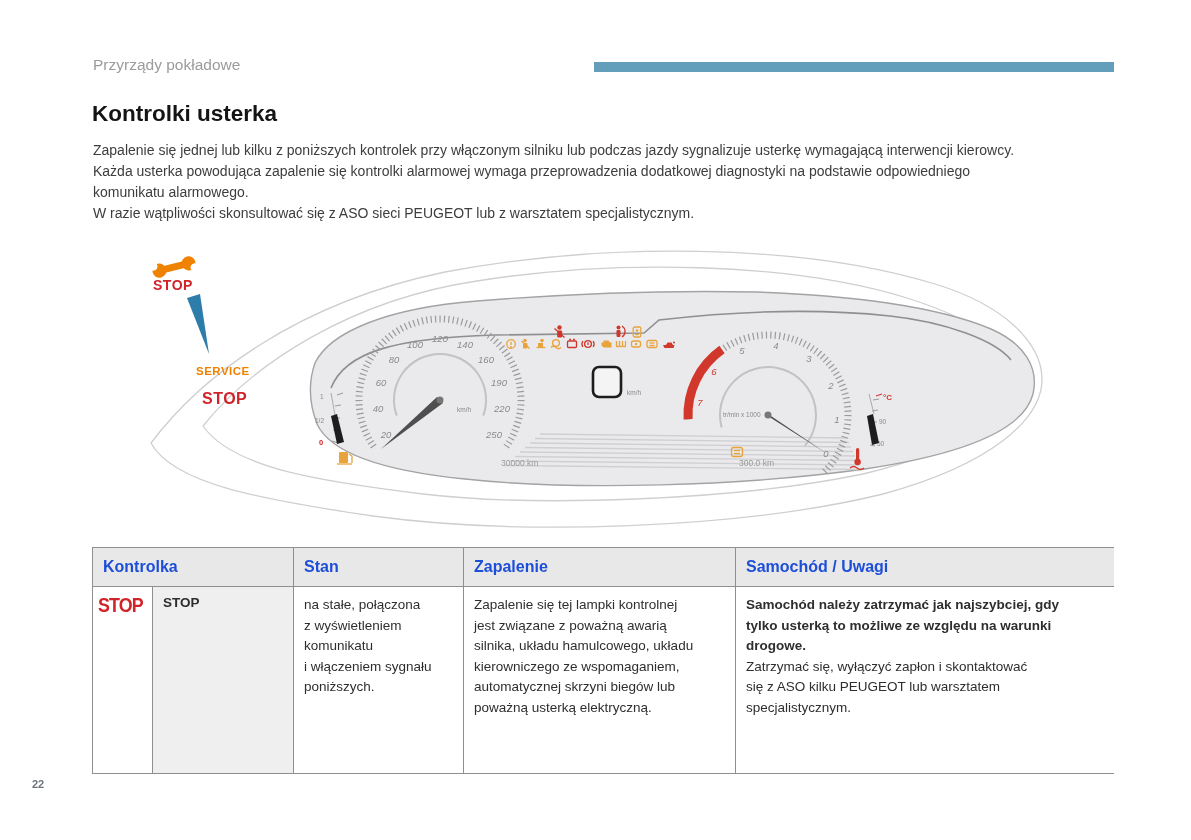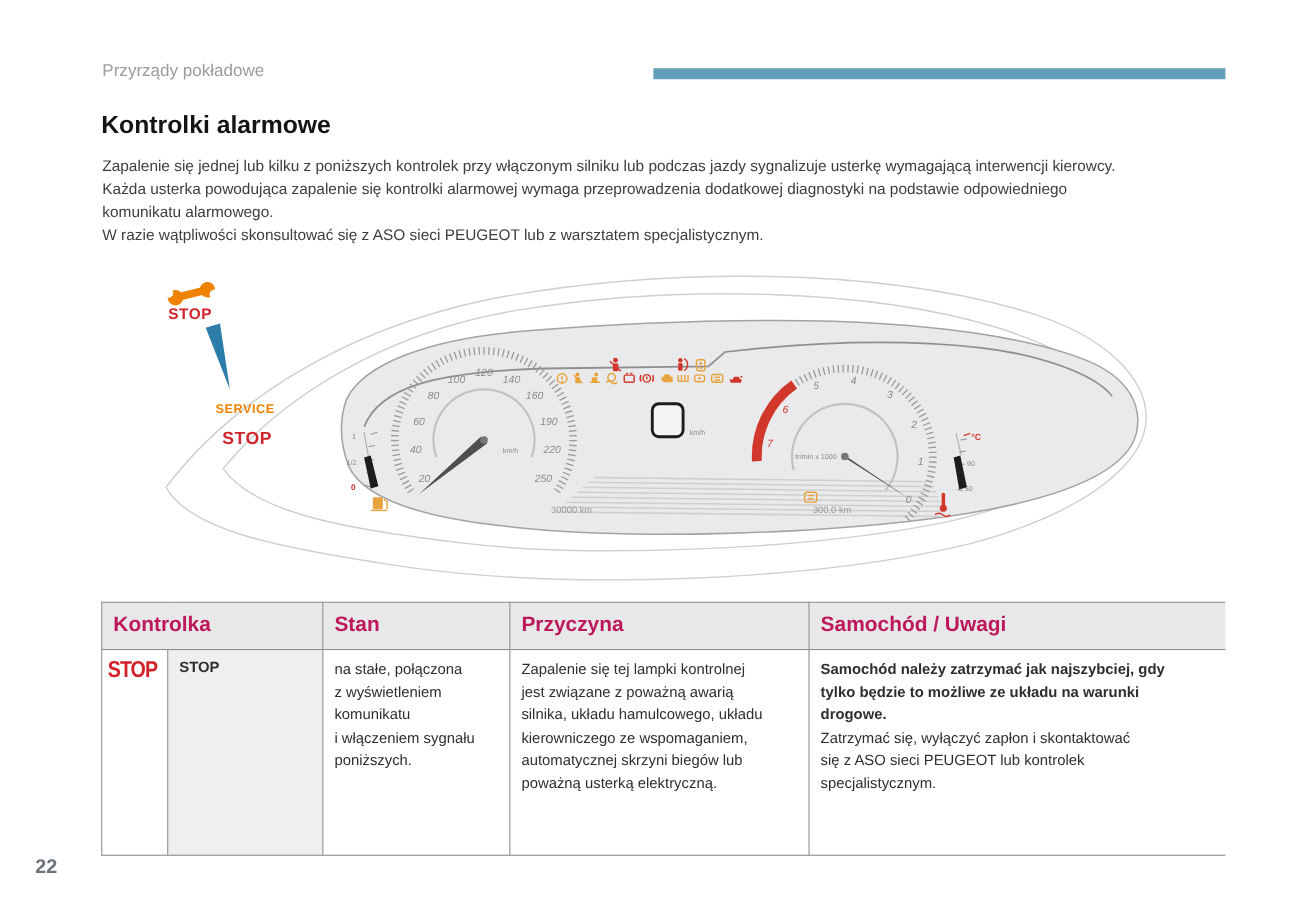--- a/index.html
+++ b/index.html
@@ -27,39 +27,39 @@
   .amb{stroke:#e8a33d;fill:none;stroke-width:1.3;}
   .ambf{fill:#e8a33d;}
   .redl{stroke:#d2372c;fill:none;stroke-width:1.3;}
   .redf{fill:#d2372c;}
   .co-stop{font-size:14px;font-weight:bold;fill:#d1232a;letter-spacing:.5px;}
   .co-service{font-size:11.5px;font-weight:bold;fill:#ef8200;letter-spacing:.5px;}
   .co-stop2{font-size:16px;font-weight:bold;fill:#d1232a;letter-spacing:.5px;}
   .tbl{position:absolute;left:92px;top:547px;width:1028px;border-collapse:collapse;
        table-layout:fixed;font-size:13.5px;color:#2e2e2e;}
   .tbl th,.tbl td{border:1px solid #8f8f8f;vertical-align:top;text-align:left;}
-  .tbl th{background:#e8e8e8;font-size:19px;font-weight:bold;color:#be185d;
+  .tbl th{background:#e8e8e8;font-size:16px;font-weight:bold;color:#1d4ed8;
           padding:10px 10px;height:15px;}
   .tbl td{background:#fff;padding:8px 10px;height:170px;}
   .name-cell{background:#efefef !important;font-weight:bold;}
   .icon-cell{padding:6px 1px !important;text-align:center;}
   .stop-telltale{display:inline-block;font-weight:bold;color:#d1232a;font-size:21px;
                  letter-spacing:-1px;transform:scaleX(.85);transform-origin:center;}
   .pre{white-space:pre-line;line-height:20.5px;}
   .b{font-weight:bold;}
-  .page-number{position:absolute;left:32px;top:778px;font-size:18px;font-weight:bold;color:#6d737a;}
+  .page-number{position:absolute;left:32px;top:778px;font-size:11px;font-weight:bold;color:#6d737a;}
 </style>
 </head>
 <body>
 
 <div class="page">
 
   <div class="running-head">Przyrządy pokładowe</div>
   <div class="accent-bar"></div>
-  <h1 class="title">Kontrolki alarmowe</h1>
+  <h1 class="title">Kontrolki usterka</h1>
   <div class="intro">Zapalenie się jednej lub kilku z poniższych kontrolek przy włączonym silniku lub podczas jazdy sygnalizuje usterkę wymagającą interwencji kierowcy.
 Każda usterka powodująca zapalenie się kontrolki alarmowej wymaga przeprowadzenia dodatkowej diagnostyki na podstawie odpowiedniego
 komunikatu alarmowego.
 W razie wątpliwości skonsultować się z ASO sieci PEUGEOT lub z warsztatem specjalistycznym.</div>
 
   <div class="cluster">
     <svg width="900" height="290" viewBox="0 0 900 290" xmlns="http://www.w3.org/2000/svg">
 
       <path class="ol" d="M6,195 C55,130 150,55 300,24 C460,-6 655,-5 790,36 C862,58 896,96 897,130 C898,170 848,216 738,246 C595,281 375,288 228,268 C118,252 28,236 6,195 Z"></path>
       <path class="ol" d="M58,178 C108,116 205,52 332,33 C470,11 645,14 762,50 C832,72 874,102 873,131 C872,166 818,202 718,226 C588,253 388,259 278,246 C180,234 88,221 58,178 Z"></path>
@@ -257,21 +257,21 @@
       <col style="width:60px">
         <col style="width:141px">
         <col style="width:170px">
       <col style="width:272px">
         <col style="width:385px">
     </colgroup>
     <thead>
       <tr>
         <th colspan="2">Kontrolka</th>
         <th>Stan</th>
-        <th>Przyczyna</th>
+        <th>Zapalenie</th>
         <th>Samochód / Uwagi</th>
       </tr>
     </thead>
     <tbody>
       <tr>
         <td class="icon-cell">
           <span class="stop-telltale">STOP</span>
         </td>
         <td class="name-cell">STOP</td>
         <td class="pre">na stałe, połączona
@@ -280,24 +280,24 @@
 i włączeniem sygnału
 poniższych.</td>
         <td class="pre">Zapalenie się tej lampki kontrolnej
 jest związane z poważną awarią
 silnika, układu hamulcowego, układu
 kierowniczego ze wspomaganiem,
 automatycznej skrzyni biegów lub
 poważną usterką elektryczną.</td>
         <td>
           <div class="pre b">Samochód należy zatrzymać jak najszybciej, gdy
-tylko będzie to możliwe ze układu na warunki
+tylko usterką to możliwe ze względu na warunki
 drogowe.</div>
           <div class="pre">Zatrzymać się, wyłączyć zapłon i skontaktować
-się z ASO sieci PEUGEOT lub kontrolek
+się z ASO kilku PEUGEOT lub warsztatem
 specjalistycznym.</div>
         </td>
       </tr>
     </tbody>
   </table>
 
   <div class="page-number">22</div>
 </div>
 
 </body></html>

